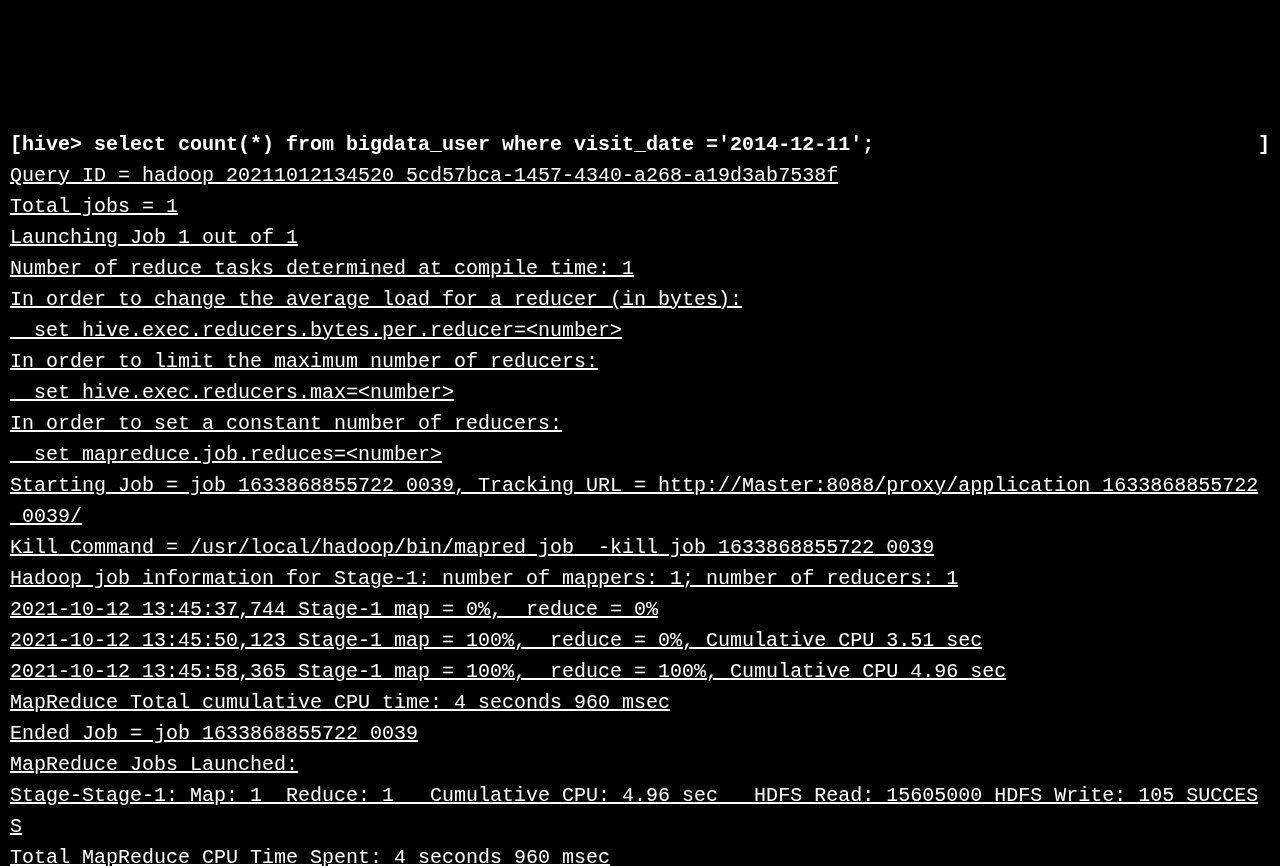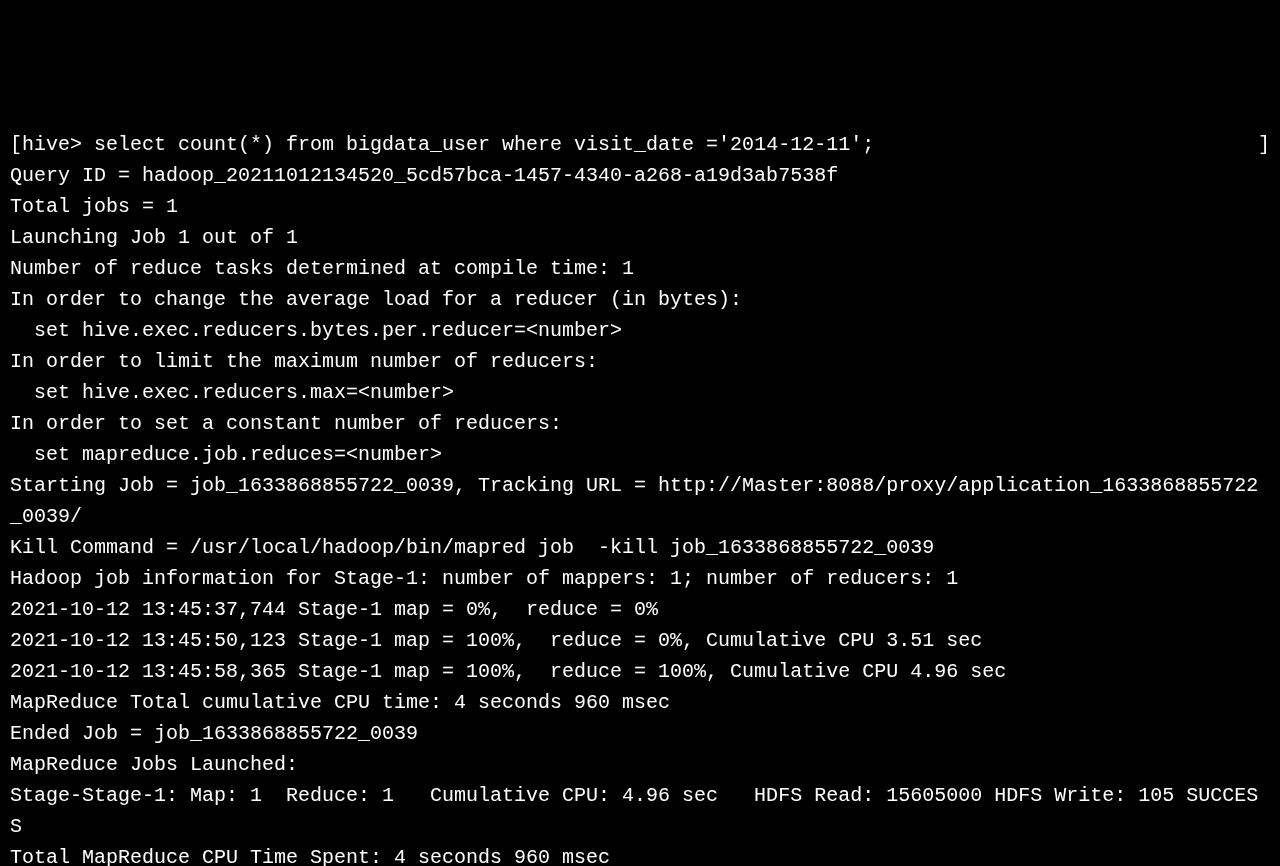--- a/index.html
+++ b/index.html
@@ -15,23 +15,25 @@
       line-height: 1.55;
       padding: 5px 10px;
       width: 1280px;
       height: 866px;
       overflow: hidden;
       white-space: pre-wrap;
       word-break: break-all;
     }
     .terminal-line {
       display: block;
+      text-decoration: underline;
     }
     .prompt-line {
       display: block;
+      font-weight: bold;
     }
   </style>
 </head>
 <body>
 
 
 
 <div class="terminal-content"><span class="prompt-line"><span>[hive&gt;</span><span> select count(*) from bigdata_user where visit_date ='2014-12-11';</span><span style="float:right">]</span></span><span class="terminal-line">Query ID = hadoop_20211012134520_5cd57bca-1457-4340-a268-a19d3ab7538f</span><span class="terminal-line">Total jobs = 1</span><span class="terminal-line">Launching Job 1 out of 1</span><span class="terminal-line">Number of reduce tasks determined at compile time: 1</span><span class="terminal-line">In order to change the average load for a reducer (in bytes):</span><span class="terminal-line">  set hive.exec.reducers.bytes.per.reducer=&lt;number&gt;</span><span class="terminal-line">In order to limit the maximum number of reducers:</span><span class="terminal-line">  set hive.exec.reducers.max=&lt;number&gt;</span><span class="terminal-line">In order to set a constant number of reducers:</span><span class="terminal-line">  set mapreduce.job.reduces=&lt;number&gt;</span><span class="terminal-line">Starting Job = job_1633868855722_0039, Tracking URL = http://Master:8088/proxy/application_1633868855722_0039/</span><span class="terminal-line">Kill Command = /usr/local/hadoop/bin/mapred job  -kill job_1633868855722_0039</span><span class="terminal-line">Hadoop job information for Stage-1: number of mappers: 1; number of reducers: 1</span><span class="terminal-line">2021-10-12 13:45:37,744 Stage-1 map = 0%,  reduce = 0%</span><span class="terminal-line">2021-10-12 13:45:50,123 Stage-1 map = 100%,  reduce = 0%, Cumulative CPU 3.51 sec</span><span class="terminal-line">2021-10-12 13:45:58,365 Stage-1 map = 100%,  reduce = 100%, Cumulative CPU 4.96 sec</span><span class="terminal-line">MapReduce Total cumulative CPU time: 4 seconds 960 msec</span><span class="terminal-line">Ended Job = job_1633868855722_0039</span><span class="terminal-line">MapReduce Jobs Launched:</span><span class="terminal-line">Stage-Stage-1: Map: 1  Reduce: 1   Cumulative CPU: 4.96 sec   HDFS Read: 15605000 HDFS Write: 105 SUCCESS</span><span class="terminal-line">Total MapReduce CPU Time Spent: 4 seconds 960 msec</span></div>
 
 

